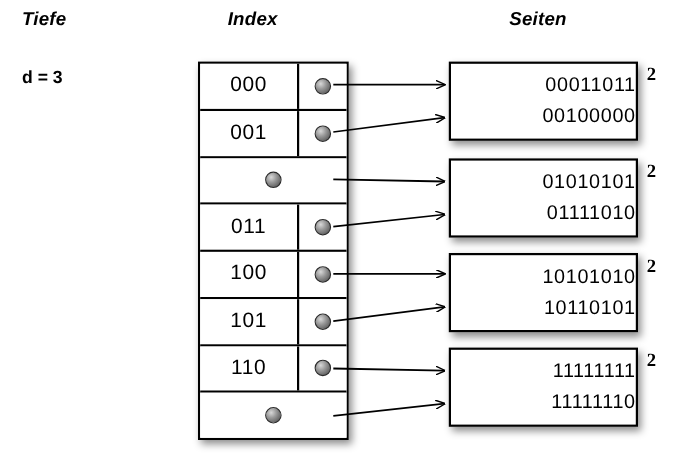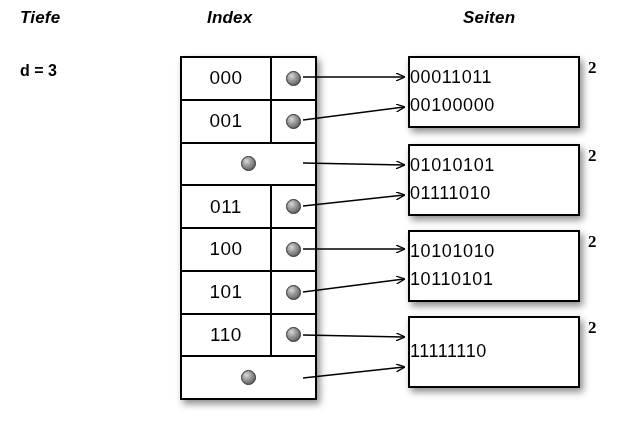--- a/index.html
+++ b/index.html
@@ -100,21 +100,21 @@
     position: absolute;
     left: 408px;
     width: 172px;
     height: 72px;
     box-sizing: border-box;
     border: 2px solid #000;
     background: #ffffff;
     box-shadow: 3px 4px 7px rgba(0,0,0,0.45);
     display: flex;
     flex-direction: column;
-    align-items: flex-start;
+    align-items: flex-end;
     justify-content: center;
   }
   .page-line {
     font-size: 18px;
     font-weight: 500;
     letter-spacing: 0.6px;
     line-height: 1.55;
   }
   .page-depth {
     position: absolute;
@@ -232,17 +232,18 @@
   </div>
   <div class="page-depth" style="top:146px;">2</div>
 
   <div class="page-box" style="top:230px;">
     <div class="page-line">10101010</div>
     <div class="page-line">10110101</div>
   </div>
   <div class="page-depth" style="top:232px;">2</div>
 
   <div class="page-box" style="top:316px;">
+    <div class="page-line">11111111</div>
     <div class="page-line">11111110</div>
   </div>
   <div class="page-depth" style="top:318px;">2</div>
 
 </div>
 
 </body></html>

